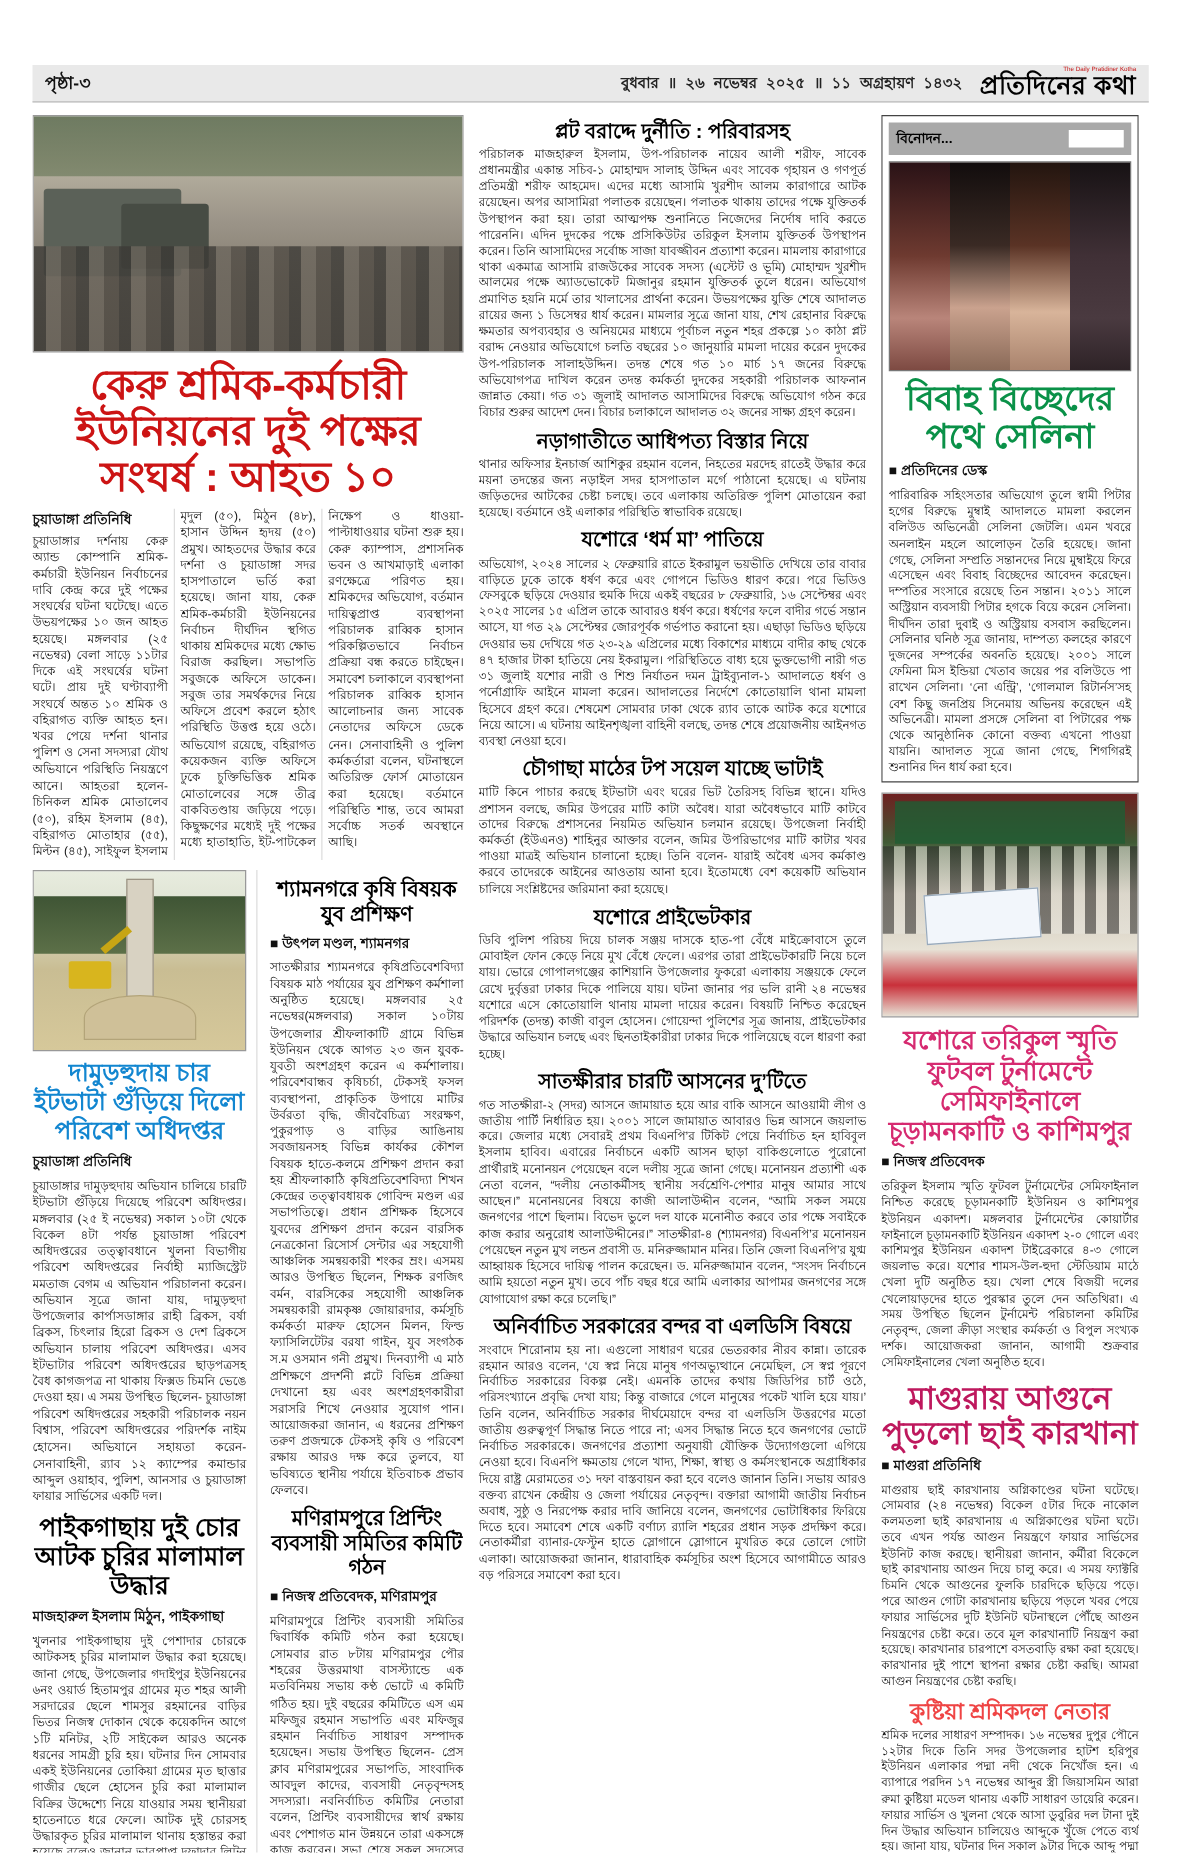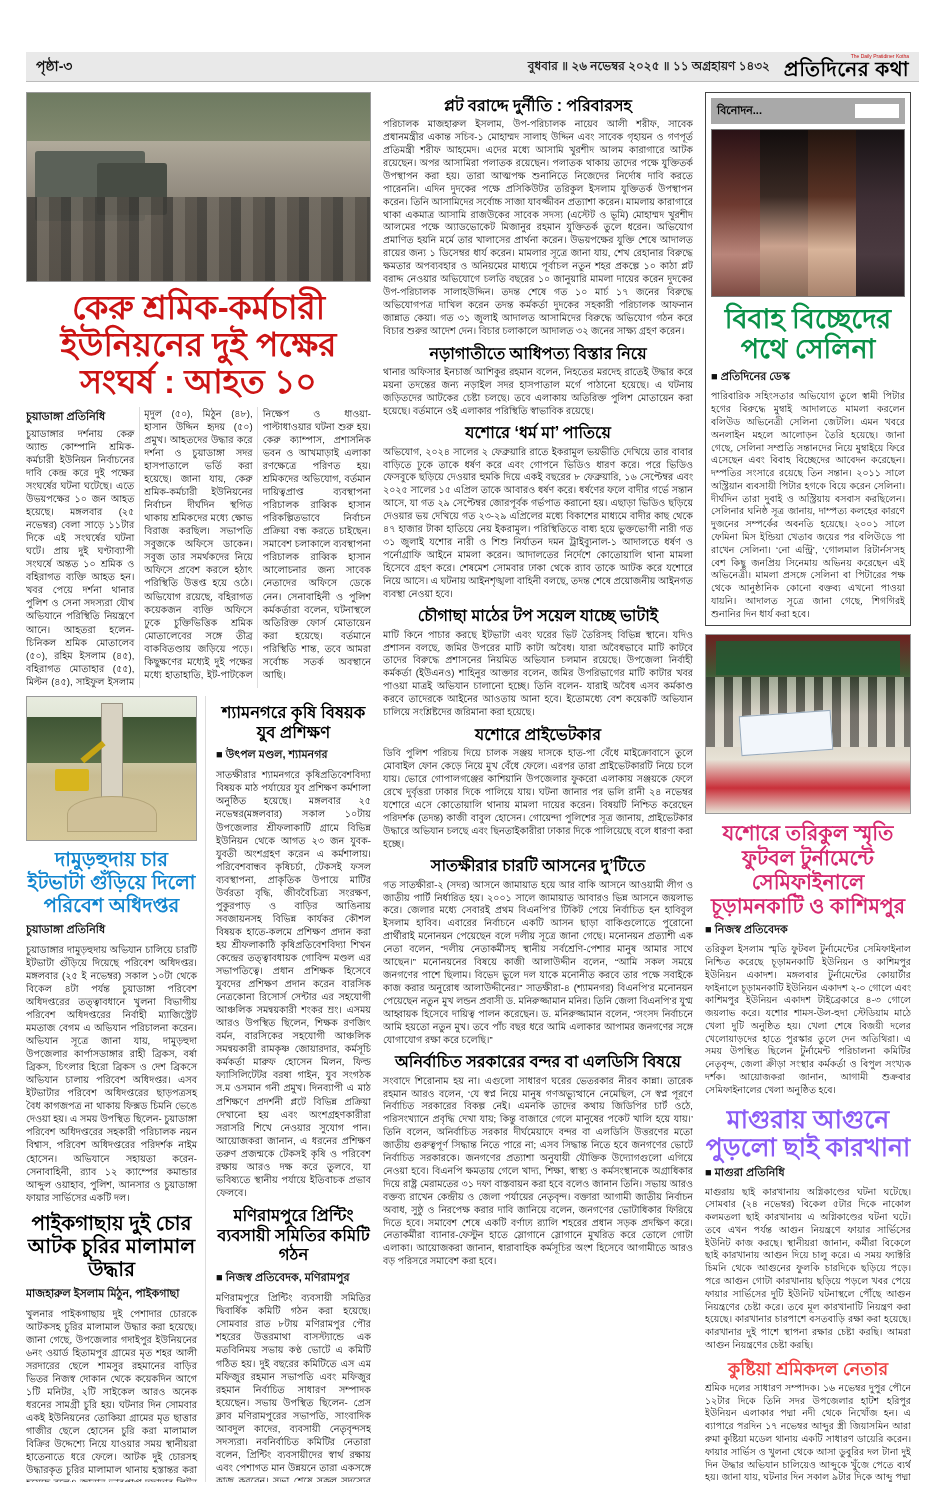--- a/index.html
+++ b/index.html
@@ -5,21 +5,21 @@
   * { margin:0; padding:0; box-sizing:border-box; }
   html,body { background:#ffffff; }
   body { font-family:"Liberation Sans","DejaVu Sans",sans-serif; color:#111; }
   .page { position:relative; width:945px; height:1485px; margin:16px auto; background:#fff; overflow:hidden; }
 
   
   .header-bar { margin:36px 26px 10px 26px; height:30px; background:#e9e9e9; border-bottom:1px solid #bbb;
     display:flex; align-items:center; justify-content:space-between; padding:0 10px; }
   .page-label { font-size:14px; font-weight:bold; }
   .header-right { display:flex; align-items:center; gap:14px; }
-  .date-line { font-size:12px; font-weight:bold; color:#222; }
+  .date-line { font-size:12px; font-weight:bold; color:#222;font-family:Liberation Mono, monospace; }
   .masthead { display:flex; flex-direction:column; align-items:flex-end; line-height:1; }
   .masthead-tagline { font-size:5px; color:#c41212; }
   .masthead-title { font-size:20px; font-weight:bold; color:#000000; letter-spacing:.5px; }
 
   
   .content { display:flex; gap:12px; padding:0 26px; height:1390px; }
   .col { overflow:hidden; }
   .col-left { width:345px; }
   .col-mid  { width:310px; }
   .col-right{ width:206px; }
@@ -77,21 +77,21 @@
   .h-green { color:#0a9148; font-size:27px; font-weight:bold; text-align:center; line-height:1.1; margin:8px 0 4px; }
   .col-right .body-txt { font-size:9.4px; }
 
   .football-photo { height:180px;
     background:linear-gradient(180deg,#6e2020 0%,#3f5a35 22%,#cfc6b6 45%,#e7e2d6 70%,#c9303a 86%,#e7e2d6 100%); }
   .football-photo .banner { position:absolute; top:6px; left:10px; right:10px; height:34px; background:#1f5c33; opacity:.8; }
   .football-photo .cheque { position:absolute; top:78px; left:34px; width:92px; height:40px; background:#f2f6fb; border:1px solid #9ab; transform:rotate(-4deg); }
   .football-photo .people { position:absolute; top:42px; left:0; right:0; height:70px;
     background:repeating-linear-gradient(90deg,rgba(40,40,40,.55) 0 9px,rgba(230,228,220,.55) 9px 18px); }
   .h-magenta { color:#d62a70; font-size:20.5px; font-weight:bold; text-align:center; line-height:1.18; margin:7px 0 3px; }
-  .h-right-lg { color:#8b5cf6; font-size:25px; font-weight:bold; text-align:center; line-height:1.12; margin:8px 0 3px; }
+  .h-right-lg { color:#be185d; font-size:25px; font-weight:bold; text-align:center; line-height:1.12; margin:8px 0 3px; }
   .h-right-md { color:#ef4444; font-size:17.5px; font-weight:bold; text-align:center; line-height:1.15; margin:7px 0 3px; }
 </style>
 </head>
 <body>
 
 <div class="page">
 
   <div class="header-bar">
     <div class="page-label">পৃষ্ঠা-৩</div>
     <div class="header-right">

